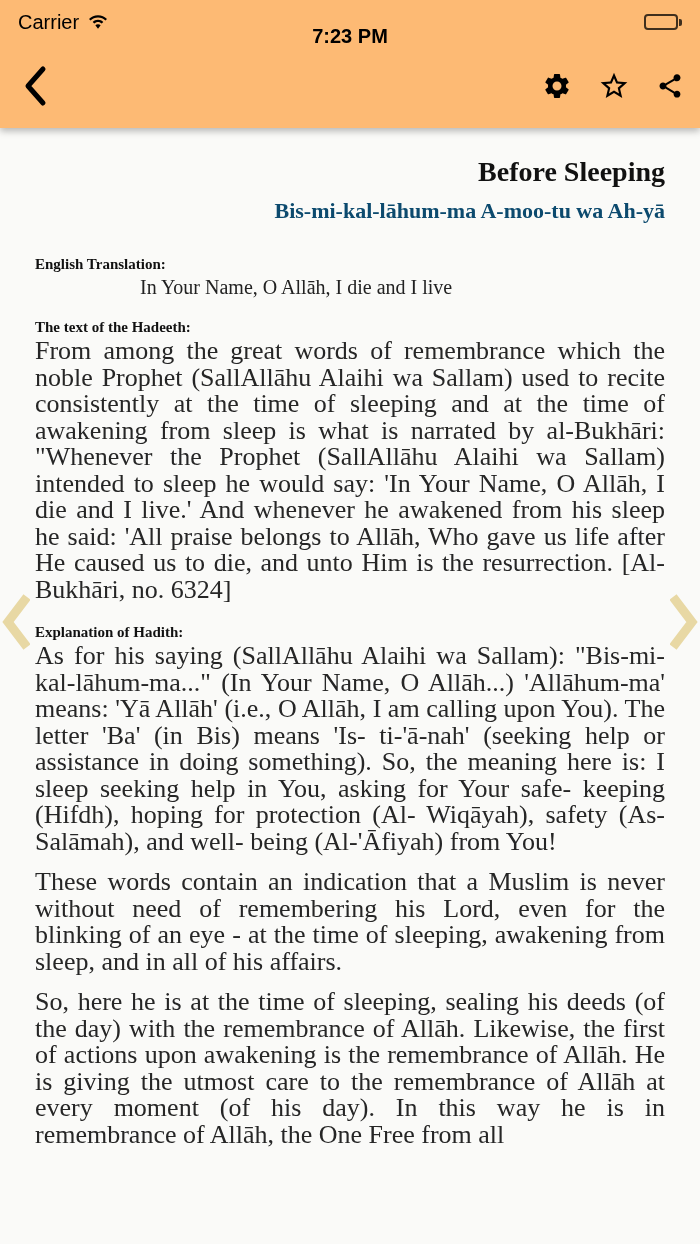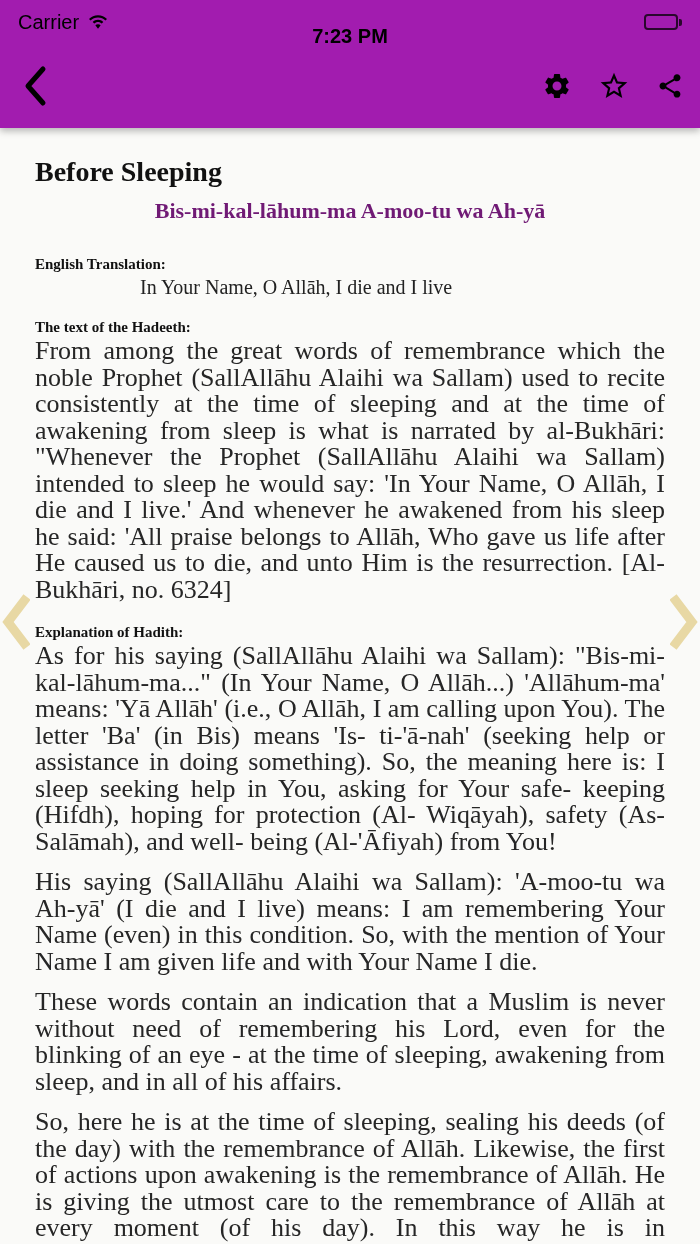--- a/index.html
+++ b/index.html
@@ -6,21 +6,21 @@
   html, body {
     width: 700px; height: 1244px;
     overflow: hidden;
     font-family: "Liberation Serif", serif;
     background: #FAFAF8;
   }
   
   .app-header {
     position: fixed; top: 0; left: 0;
     width: 700px; height: 128px;
-    background: #a21caf;
+    background: #fdba74;
     box-shadow: 0 3px 7px rgba(0,0,0,0.28);
     z-index: 10;
   }
   .status-bar {
     height: 44px;
     display: flex; align-items: center;
     padding: 0 18px;
     font-family: "Liberation Sans", sans-serif;
     font-size: 20px;
     color: #000;
@@ -55,40 +55,40 @@
   }
   .icon-btn svg { display: block; }
   
   .content {
     position: absolute; top: 128px; left: 0;
     width: 700px;
     padding: 28px 35px 0 35px;
     color: #222;
   }
   .page-title {
-    text-align: left;
+    text-align: right;
     font-size: 28px;
     font-weight: 700;
     color: #111;
     margin-bottom: 10px;
   }
   .arabic-text {
     text-align: center;
     font-family: "DejaVu Sans", sans-serif;
     font-size: 36px;
     line-height: 1.5;
     color: #111;
     margin-bottom: 10px;
     direction: rtl;
   }
   .transliteration {
-    text-align: center;
+    text-align: right;
     font-size: 22px;
     font-weight: 700;
-    color: #701a75;
+    color: #0c4a6e;
     margin-bottom: 32px;
   }
   .section-heading {
     font-size: 15px;
     font-weight: 700;
     color: #111;
     margin: 0;
   }
   .translation-line {
     font-size: 20px;
@@ -178,21 +178,20 @@
   <div class="transliteration">Bis-mi-kal-lāhum-ma A-moo-tu wa Ah-yā</div>
 
   <h2 class="section-heading">English Translation:</h2>
   <p class="translation-line">In Your Name, O Allāh, I die and I live</p>
 
   <h2 class="section-heading">The text of the Hadeeth:</h2>
   <p class="body-paragraph">From among the great words of remembrance which the noble Prophet (SallAllāhu Alaihi wa Sallam) used to recite consistently at the time of sleeping and at the time of awakening from sleep is what is narrated by al-Bukhāri: "Whenever the Prophet (SallAllāhu Alaihi wa Sallam) intended to sleep he would say: 'In Your Name, O Allāh, I die and I live.' And whenever he awakened from his sleep he said: 'All praise belongs to Allāh, Who gave us life after He caused us to die, and unto Him is the resurrection. [Al-Bukhāri, no. 6324]</p>
 
   <h2 class="section-heading explain-heading">Explanation of Hadith:</h2>
   <p class="body-paragraph explain-p">As for his saying (SallAllāhu Alaihi wa Sallam): "Bis-mi-kal-lāhum-ma..." (In Your Name, O Allāh...) 'Allāhum-ma' means: 'Yā Allāh' (i.e., O Allāh, I am calling upon You). The letter 'Ba' (in Bis) means 'Is- ti-'ā-nah' (seeking help or assistance in doing something). So, the meaning here is: I sleep seeking help in You, asking for Your safe- keeping (Hifdh), hoping for protection (Al- Wiqāyah), safety (As-Salāmah), and well- being (Al-'Āfiyah) from You!</p>
-  <p class="body-paragraph explain-p">His saying (SallAllāhu Alaihi wa Sallam): 'A-moo-tu wa Ah-yā' (I die and I live) means: I am remembering Your Name (even) in this condition. So, with the mention of Your Name I am given life and with Your Name I die.</p>
   <p class="body-paragraph explain-p">These words contain an indication that a Muslim is never without need of remembering his Lord, even for the blinking of an eye - at the time of sleeping, awakening from sleep, and in all of his affairs.</p>
   <p class="body-paragraph explain-p">So, here he is at the time of sleeping, sealing his deeds (of the day) with the remembrance of Allāh. Likewise, the first of actions upon awakening is the remembrance of Allāh. He is giving the utmost care to the remembrance of Allāh at every moment (of his day). In this way he is in remembrance of Allāh, the One Free from all</p>
 </main>
 
 <button class="page-chevron prev" aria-label="Previous page">
   <span>
     <svg width="28" height="60" viewBox="0 0 28 60">
       <polyline points="25,5 6,30 25,55" fill="none" stroke="#E8D8A4" stroke-width="9" stroke-linejoin="miter"></polyline>
     </svg>
   </span>

